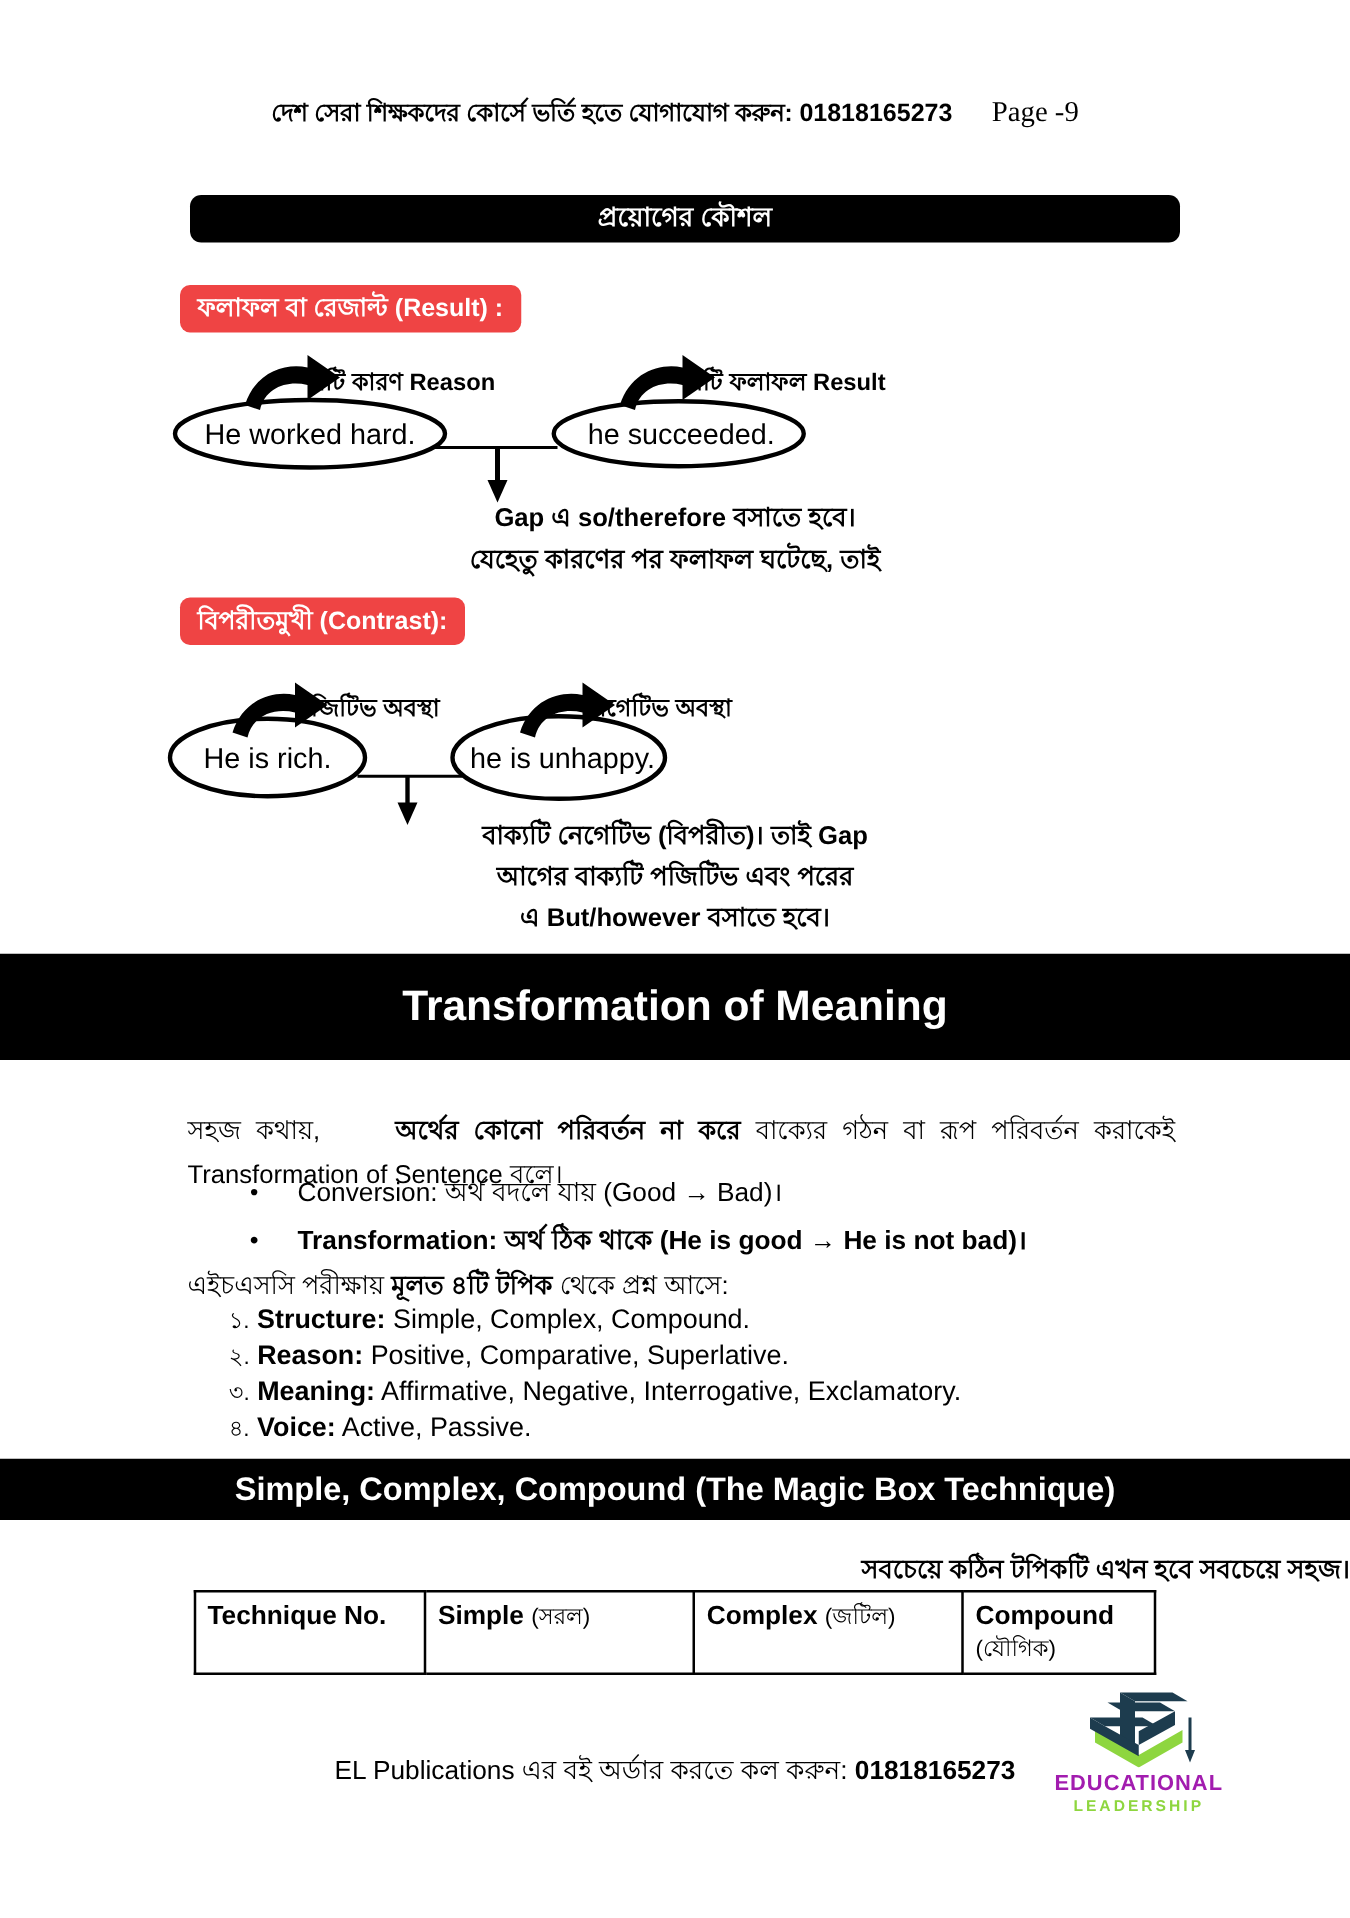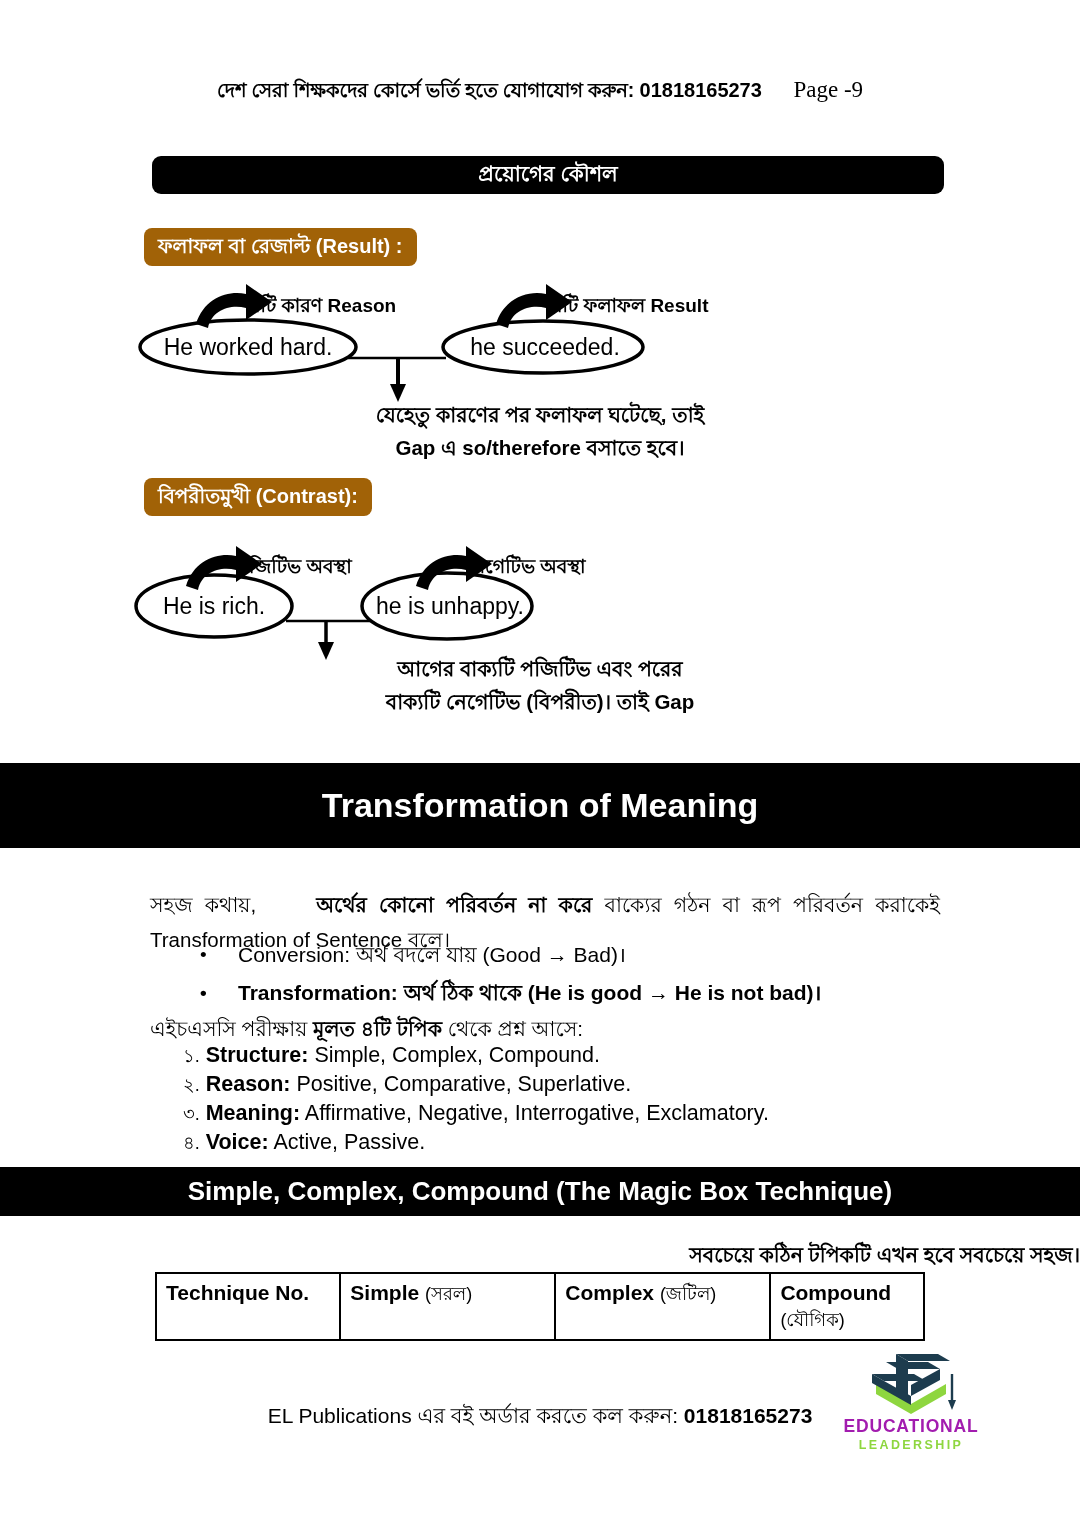--- a/index.html
+++ b/index.html
@@ -55,21 +55,21 @@
   }
   #banner-technique {
     left: 152px;
     top: 156px;
     width: 792px;
     height: 38px;
     font-size: 21px;
   }
   .tag-label {
     position: absolute;
-    background: #a16207;
+    background: #ef4444;
     color: #ffffff;
     border-radius: 8px;
     display: flex;
     align-items: center;
     padding: 0 14px;
     font-weight: bold;
     font-size: 20px;
     white-space: nowrap;
   }
   #tag-result { left: 144px; top: 228px; height: 38px; }
@@ -310,22 +310,22 @@
     <text class="dg-ellipse-text" x="248" y="79" text-anchor="middle">
       <tspan>He worked hard.</tspan>
     </text>
     <text class="dg-ellipse-text" x="545" y="79" text-anchor="middle">
       <tspan>he succeeded.</tspan>
     </text>
   </svg>
 </div>
 
 <div class="dg-note" id="note-result">
+  <span class="nl">Gap এ so/therefore বসাতে হবে।</span>
   <span class="nl">যেহেতু কারণের পর ফলাফল ঘটেছে, তাই</span>
-  <span class="nl">Gap এ so/therefore বসাতে হবে।</span>
 </div>
 
 <div class="tag-label" id="tag-contrast">বিপরীতমুখী (Contrast):</div>
 
 <div class="diagram" id="diagram-contrast">
   <svg width="1080" height="215" viewBox="0 0 1080 215" xmlns="http://www.w3.org/2000/svg">
     <g>
       <path d="M186 48 C 194 22, 218 14, 236 18 L 236 8 L 262 26 L 236 44 L 236 32 C 220 28, 202 34, 198 52 Z" fill="#000000"></path>
     </g>
     <g>
@@ -347,22 +347,23 @@
     <text class="dg-ellipse-text" x="214" y="76" text-anchor="middle">
       <tspan>He is rich.</tspan>
     </text>
     <text class="dg-ellipse-text" x="450" y="76" text-anchor="middle">
       <tspan>he is unhappy.</tspan>
     </text>
   </svg>
 </div>
 
 <div class="dg-note" id="note-contrast">
+  <span class="nl">বাক্যটি নেগেটিভ (বিপরীত)। তাই Gap</span>
   <span class="nl">আগের বাক্যটি পজিটিভ এবং পরের</span>
-  <span class="nl">বাক্যটি নেগেটিভ (বিপরীত)। তাই Gap</span>
+  <span class="nl">এ But/however বসাতে হবে।</span>
 </div>
 
 <div class="banner-full" id="banner-transformation">Transformation of Meaning</div>
 
 <p class="body-para" id="para-intro">
   <span>সহজ কথায়, </span><b>অর্থের কোনো পরিবর্তন না করে</b><span> বাক্যের গঠন বা রূপ পরিবর্তন করাকেই Transformation of Sentence বলে।</span>
 </p>
 
 <ul class="bullet-list">
   <li>Conversion: অর্থ বদলে যায় (Good → Bad)।</li>

